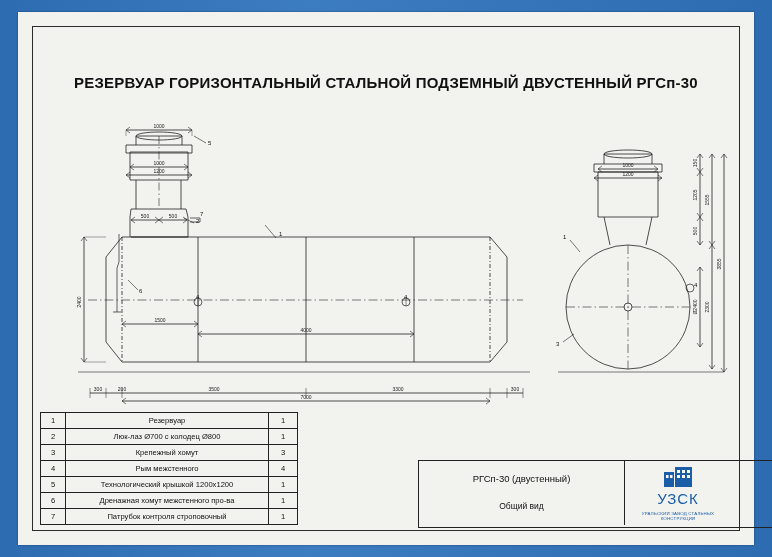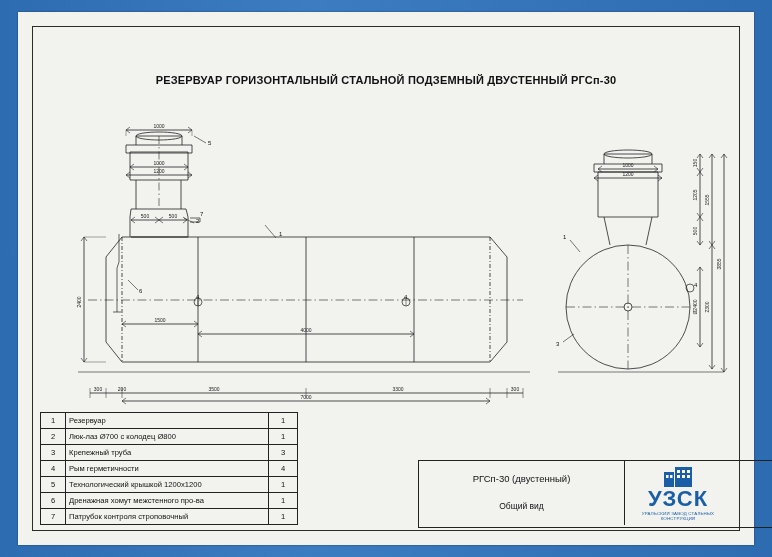--- a/index.html
+++ b/index.html
@@ -17,30 +17,30 @@
     background:#f2f2ef;
     box-shadow:0 0 2px rgba(0,0,0,.4);
   }
   .sheet-border{
     position:absolute;left:14px;top:14px;right:14px;bottom:14px;
     border:1px solid #2b2b2b;
   }
   .title{
     position:absolute;left:0;right:0;top:62px;
     text-align:center;
-    font-size:11px;font-weight:bold;color:#111;
+    font-size:15px;font-weight:bold;color:#111;
     letter-spacing:.2px;
   }
   svg.draw{position:absolute;left:0;top:0;width:736px;height:533px;}
   
   .parts{
     position:absolute;left:22px;top:400px;width:258px;
     border-collapse:collapse;font-size:7.6px;color:#111;
   }
-  .parts td{border:1px solid #222;height:15px;padding:0 3px;}
+  .parts td{border:1px solid #222;height:15px;padding:0 3px;text-align:center;}
   .parts td.num{width:18px;text-align:center;}
   .parts td.qty{width:22px;text-align:center;}
   
   .stamp{
     position:absolute;left:400px;top:448px;width:312px;height:66px;
     border:1px solid #222;background:transparent;padding-left:42px;
   }
   .stamp .cell-left{
     position:absolute;left:0;top:0;width:205px;height:64px;
     border-right:1px solid #222;
@@ -55,21 +55,21 @@
   }
   
   .logo{
     position:absolute;left:612px;top:452px;width:96px;height:58px;
     text-align:center;
   }
   .logo .mark{
     display:block;margin:2px auto 0;width:30px;height:22px;
   }
   .logo .word{
-    display:block;font-size:22px;font-weight:bold;color:#1a5ea8;
+    display:block;font-size:15px;font-weight:normal;color:#1a5ea8;
     letter-spacing:1px;line-height:22px;
   }
   .logo .tag{
     display:block;font-size:4.4px;color:#1a5ea8;letter-spacing:.2px;
     margin-top:1px;
   }
   .dim{font-size:5px;fill:#222;font-family:"Liberation Sans",sans-serif;}
   .dimv{font-size:5px;fill:#222;font-family:"Liberation Sans",sans-serif;}
   .pos{font-size:6px;fill:#111;font-family:"Liberation Sans",sans-serif;}
   line,path,circle,rect,polyline,polygon{vector-effect:non-scaling-stroke;}
@@ -272,26 +272,26 @@
           <td>Резервуар</td>
           <td class="qty">1</td>
         </tr>
         <tr>
           <td class="num">2</td>
           <td>Люк-лаз Ø700 с колодец Ø800</td>
           <td class="qty">1</td>
         </tr>
         <tr>
           <td class="num">3</td>
-          <td>Крепежный труба</td>
+          <td>Крепежный хомут</td>
           <td class="qty">3</td>
         </tr>
         <tr>
           <td class="num">4</td>
-          <td>Рым герметичности</td>
+          <td>Рым межстенного</td>
           <td class="qty">4</td>
         </tr>
         <tr>
           <td class="num">5</td>
           <td>Технологический крышкой 1200х1200</td>
           <td class="qty">1</td>
         </tr>
         <tr>
           <td class="num">6</td>
           <td>Дренажная хомут межстенного про-ва</td>

